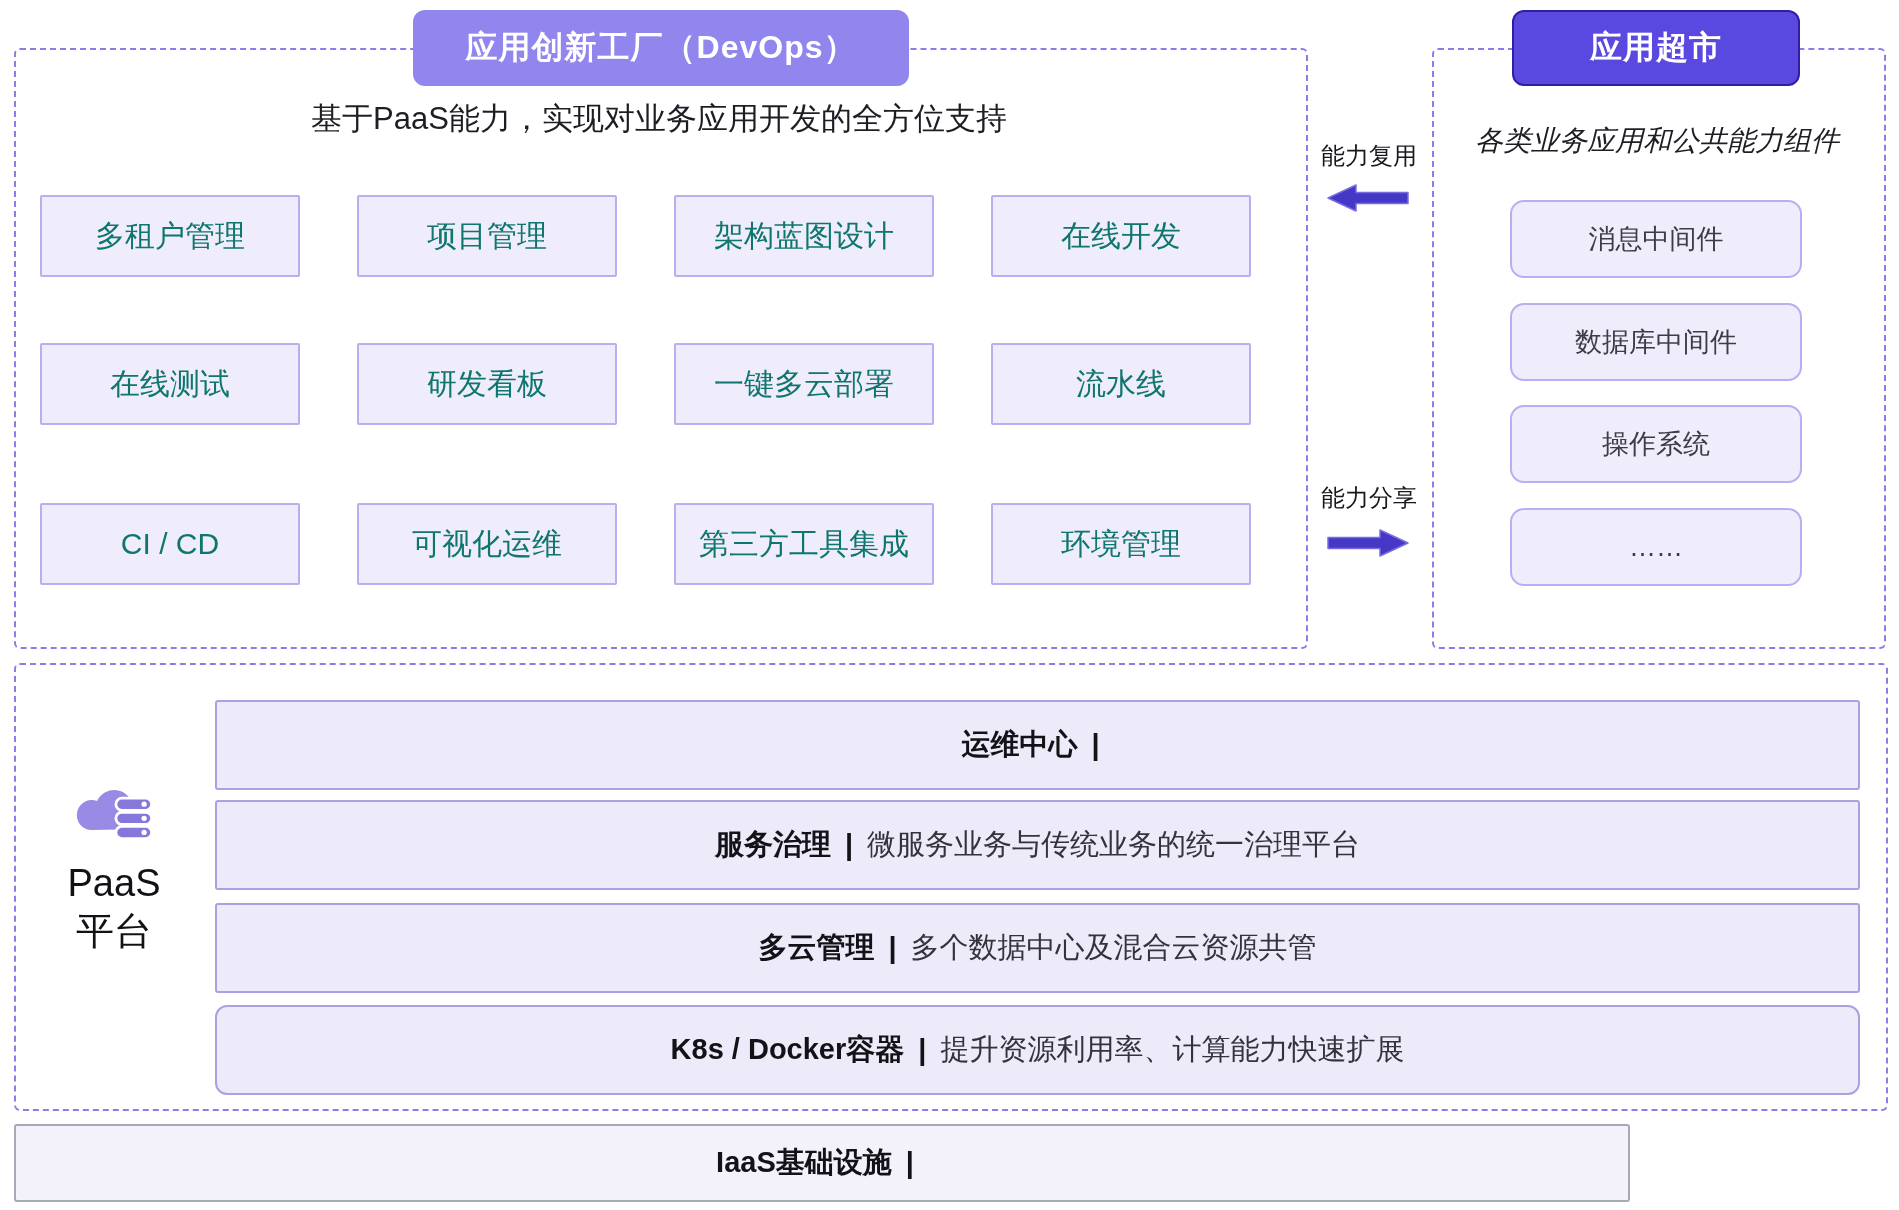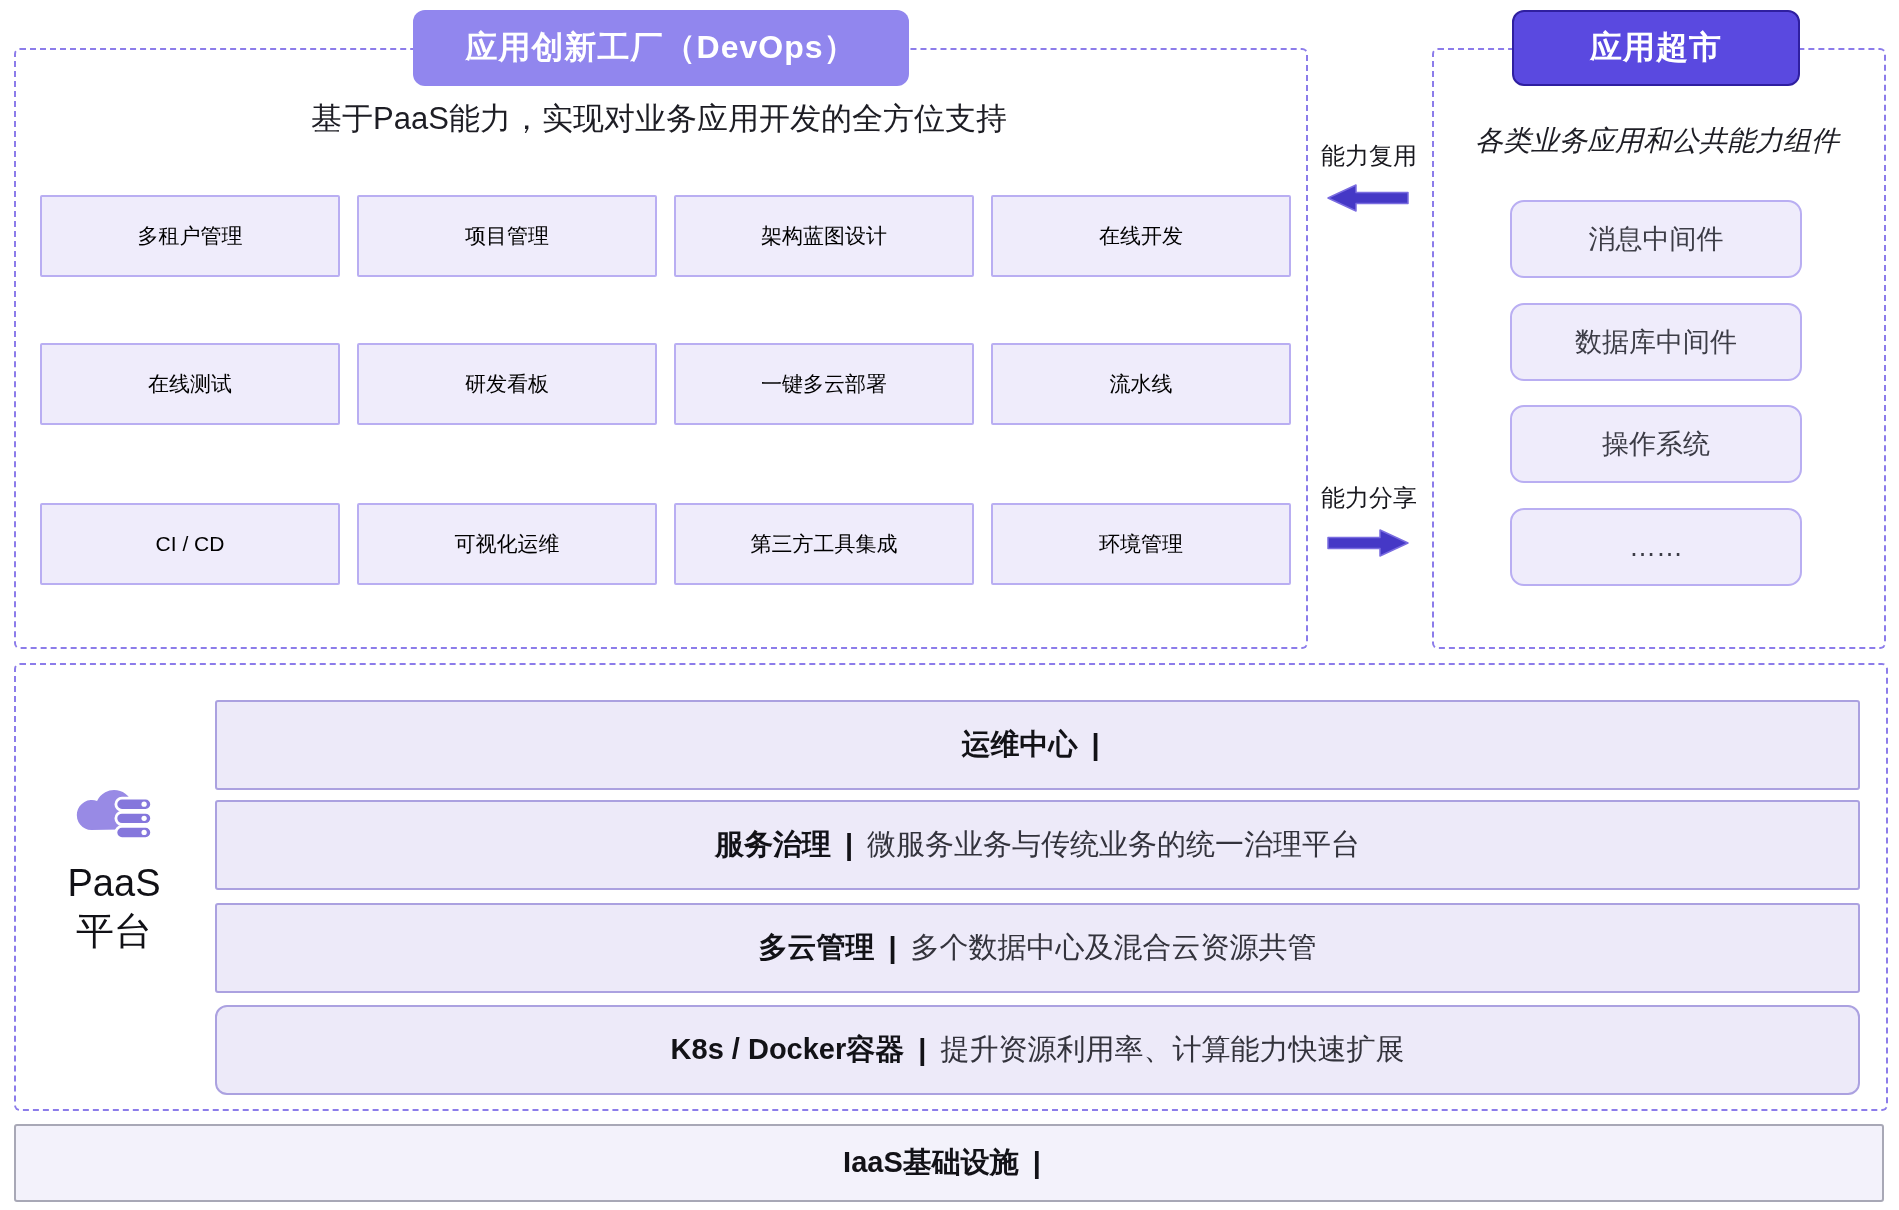--- a/index.html
+++ b/index.html
@@ -26,24 +26,24 @@
   #devops-banner{left:413px;top:10px;width:496px;height:76px;background:#9186ee;}
   #market-banner{left:1512px;top:10px;width:288px;height:76px;background:#5a49e0;border:2px solid #2f1fa0;box-sizing:border-box;}
 
   .subtitle{
     position:absolute;font-size:31px;color:#1d1d24;text-align:center;font-weight:500;
   }
   #devops-subtitle{left:14px;top:98px;width:1290px;}
   #market-subtitle{left:1432px;top:122px;width:450px;font-size:28px;font-style:italic;}
 
   .feature-box{
-    position:absolute;width:300px;height:82px;
+    position:absolute;width:260px;height:82px;
     background:#efecfb;border:2px solid #b9aef2;border-radius:2px;
     display:flex;align-items:center;justify-content:center;
-    font-size:21px;color:#000000;box-sizing:border-box;
+    font-size:30px;color:#0f766e;box-sizing:border-box;
   }
   
   .c1{left:40px;} .c2{left:357px;} .c3{left:674px;} .c4{left:991px;}
   .r1{top:195px;} .r2{top:343px;} .r3{top:503px;}
 
   .market-box{
     position:absolute;left:1510px;width:292px;height:78px;
     background:#efecfb;border:2px solid #b9aef2;border-radius:14px;
     display:flex;align-items:center;justify-content:center;
     font-size:27px;color:#3c3c46;box-sizing:border-box;
@@ -71,21 +71,21 @@
     background:#edeaf9;border:2px solid #aba1e0;border-radius:3px;
     display:flex;align-items:center;justify-content:center;
     font-size:29px;color:#2c2c34;box-sizing:border-box;
   }
   .p1{top:700px;} .p2{top:800px;} .p3{top:903px;} .p4{top:1005px;border-radius:12px;}
   .row-title{font-weight:bold;color:#121217;}
   .row-sep{font-weight:bold;margin:0 14px;color:#121217;}
   .row-desc{color:#33333c;}
 
   #iaas-bar{
-    position:absolute;left:14px;top:1124px;width:1870px;height:78px;
+    position:absolute;left:14px;top:1124px;width:1616px;height:78px;
     background:#f3f2fb;border:2px solid #a8a8b6;border-radius:3px;
     display:flex;align-items:center;justify-content:center;
     font-size:29px;box-sizing:border-box;
   }
 </style>
 </head>
 <body>
 
 <div class="panel" id="devops-panel"></div>
 <div class="banner" id="devops-banner">

